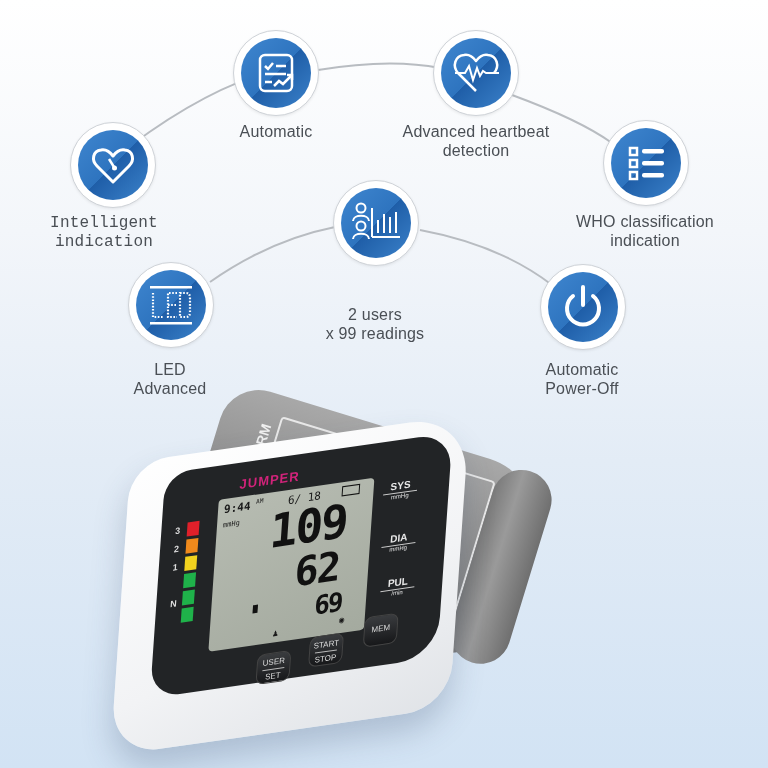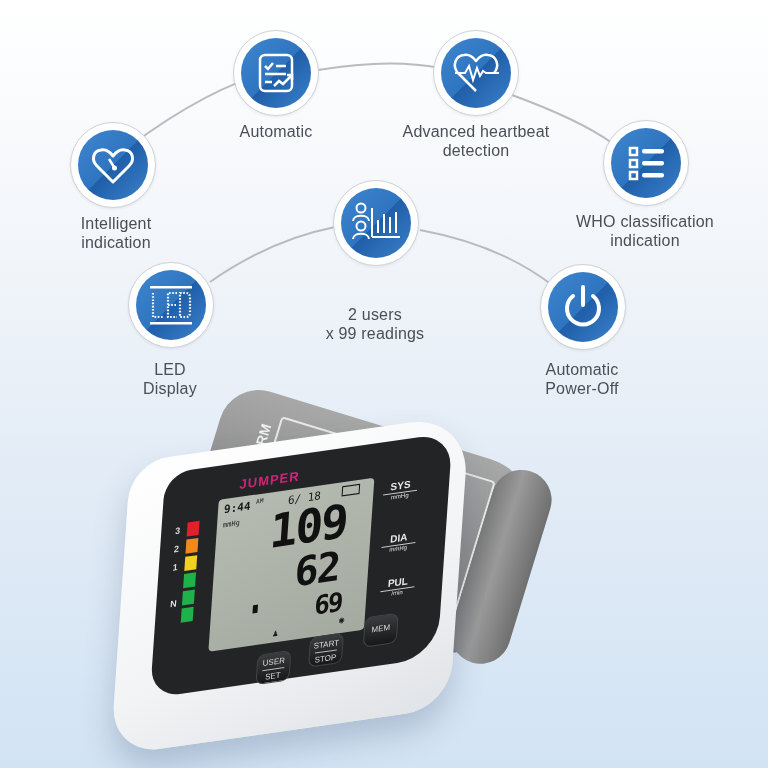--- a/index.html
+++ b/index.html
@@ -88,21 +88,21 @@
   <div>
     <div class="ring" style="left:70px;top:122px;">
       <div class="disc">
         <svg viewBox="0 0 70 70">
             <path d="M35 52 L19 36 C13 30 15 21 23 20 C28 19 32 22 35 26 C38 22 42 19 47 20 C55 21 57 30 51 36 Z" fill="none" stroke="#fff" stroke-width="3" stroke-linejoin="round"></path>
             <line x1="31" y1="29" x2="36" y2="37" stroke="#fff" stroke-width="2.5"></line>
             <circle cx="36.5" cy="38" r="2.5" fill="#fff"></circle>
           </svg>
       </div>
     </div>
-    <div class="label" style="left:16px;top:214px;">
+    <div class="label" style="left:4px;top:214px;font-family:Liberation Mono, monospace;">
       <div>Intelligent</div>
       <div>indication</div>
     </div>
   </div>
 
   <div>
     <div class="ring" style="left:233px;top:30px;">
       <div class="disc">
         <svg viewBox="0 0 70 70">
             <rect x="19" y="17" width="32" height="36" rx="5" fill="none" stroke="#fff" stroke-width="2.5"></rect>
@@ -192,21 +192,21 @@
             <g fill="none" stroke="#fff" stroke-width="2.2" stroke-dasharray="1.6 1.6">
               <path d="M17 23 V47 H27"></path>
               <path d="M41 23 H32 V47 H41 M32 35 H40"></path>
               <path d="M44 23 H50 Q54 23 54 28 V42 Q54 47 50 47 H44 Z"></path>
             </g>
           </svg>
       </div>
     </div>
     <div class="label" style="left:70px;top:360px;">
       <div>LED</div>
-      <div>Display</div>
+      <div>Advanced</div>
     </div>
   </div>
 
   <div>
     <div class="ring" style="left:540px;top:264px;">
       <div class="disc">
         <svg viewBox="0 0 70 70">
             <path d="M25 24 A16 16 0 1 0 45 24" fill="none" stroke="#fff" stroke-width="4" stroke-linecap="round"></path>
             <line x1="35" y1="15" x2="35" y2="33" stroke="#fff" stroke-width="4" stroke-linecap="round"></line>
           </svg>

